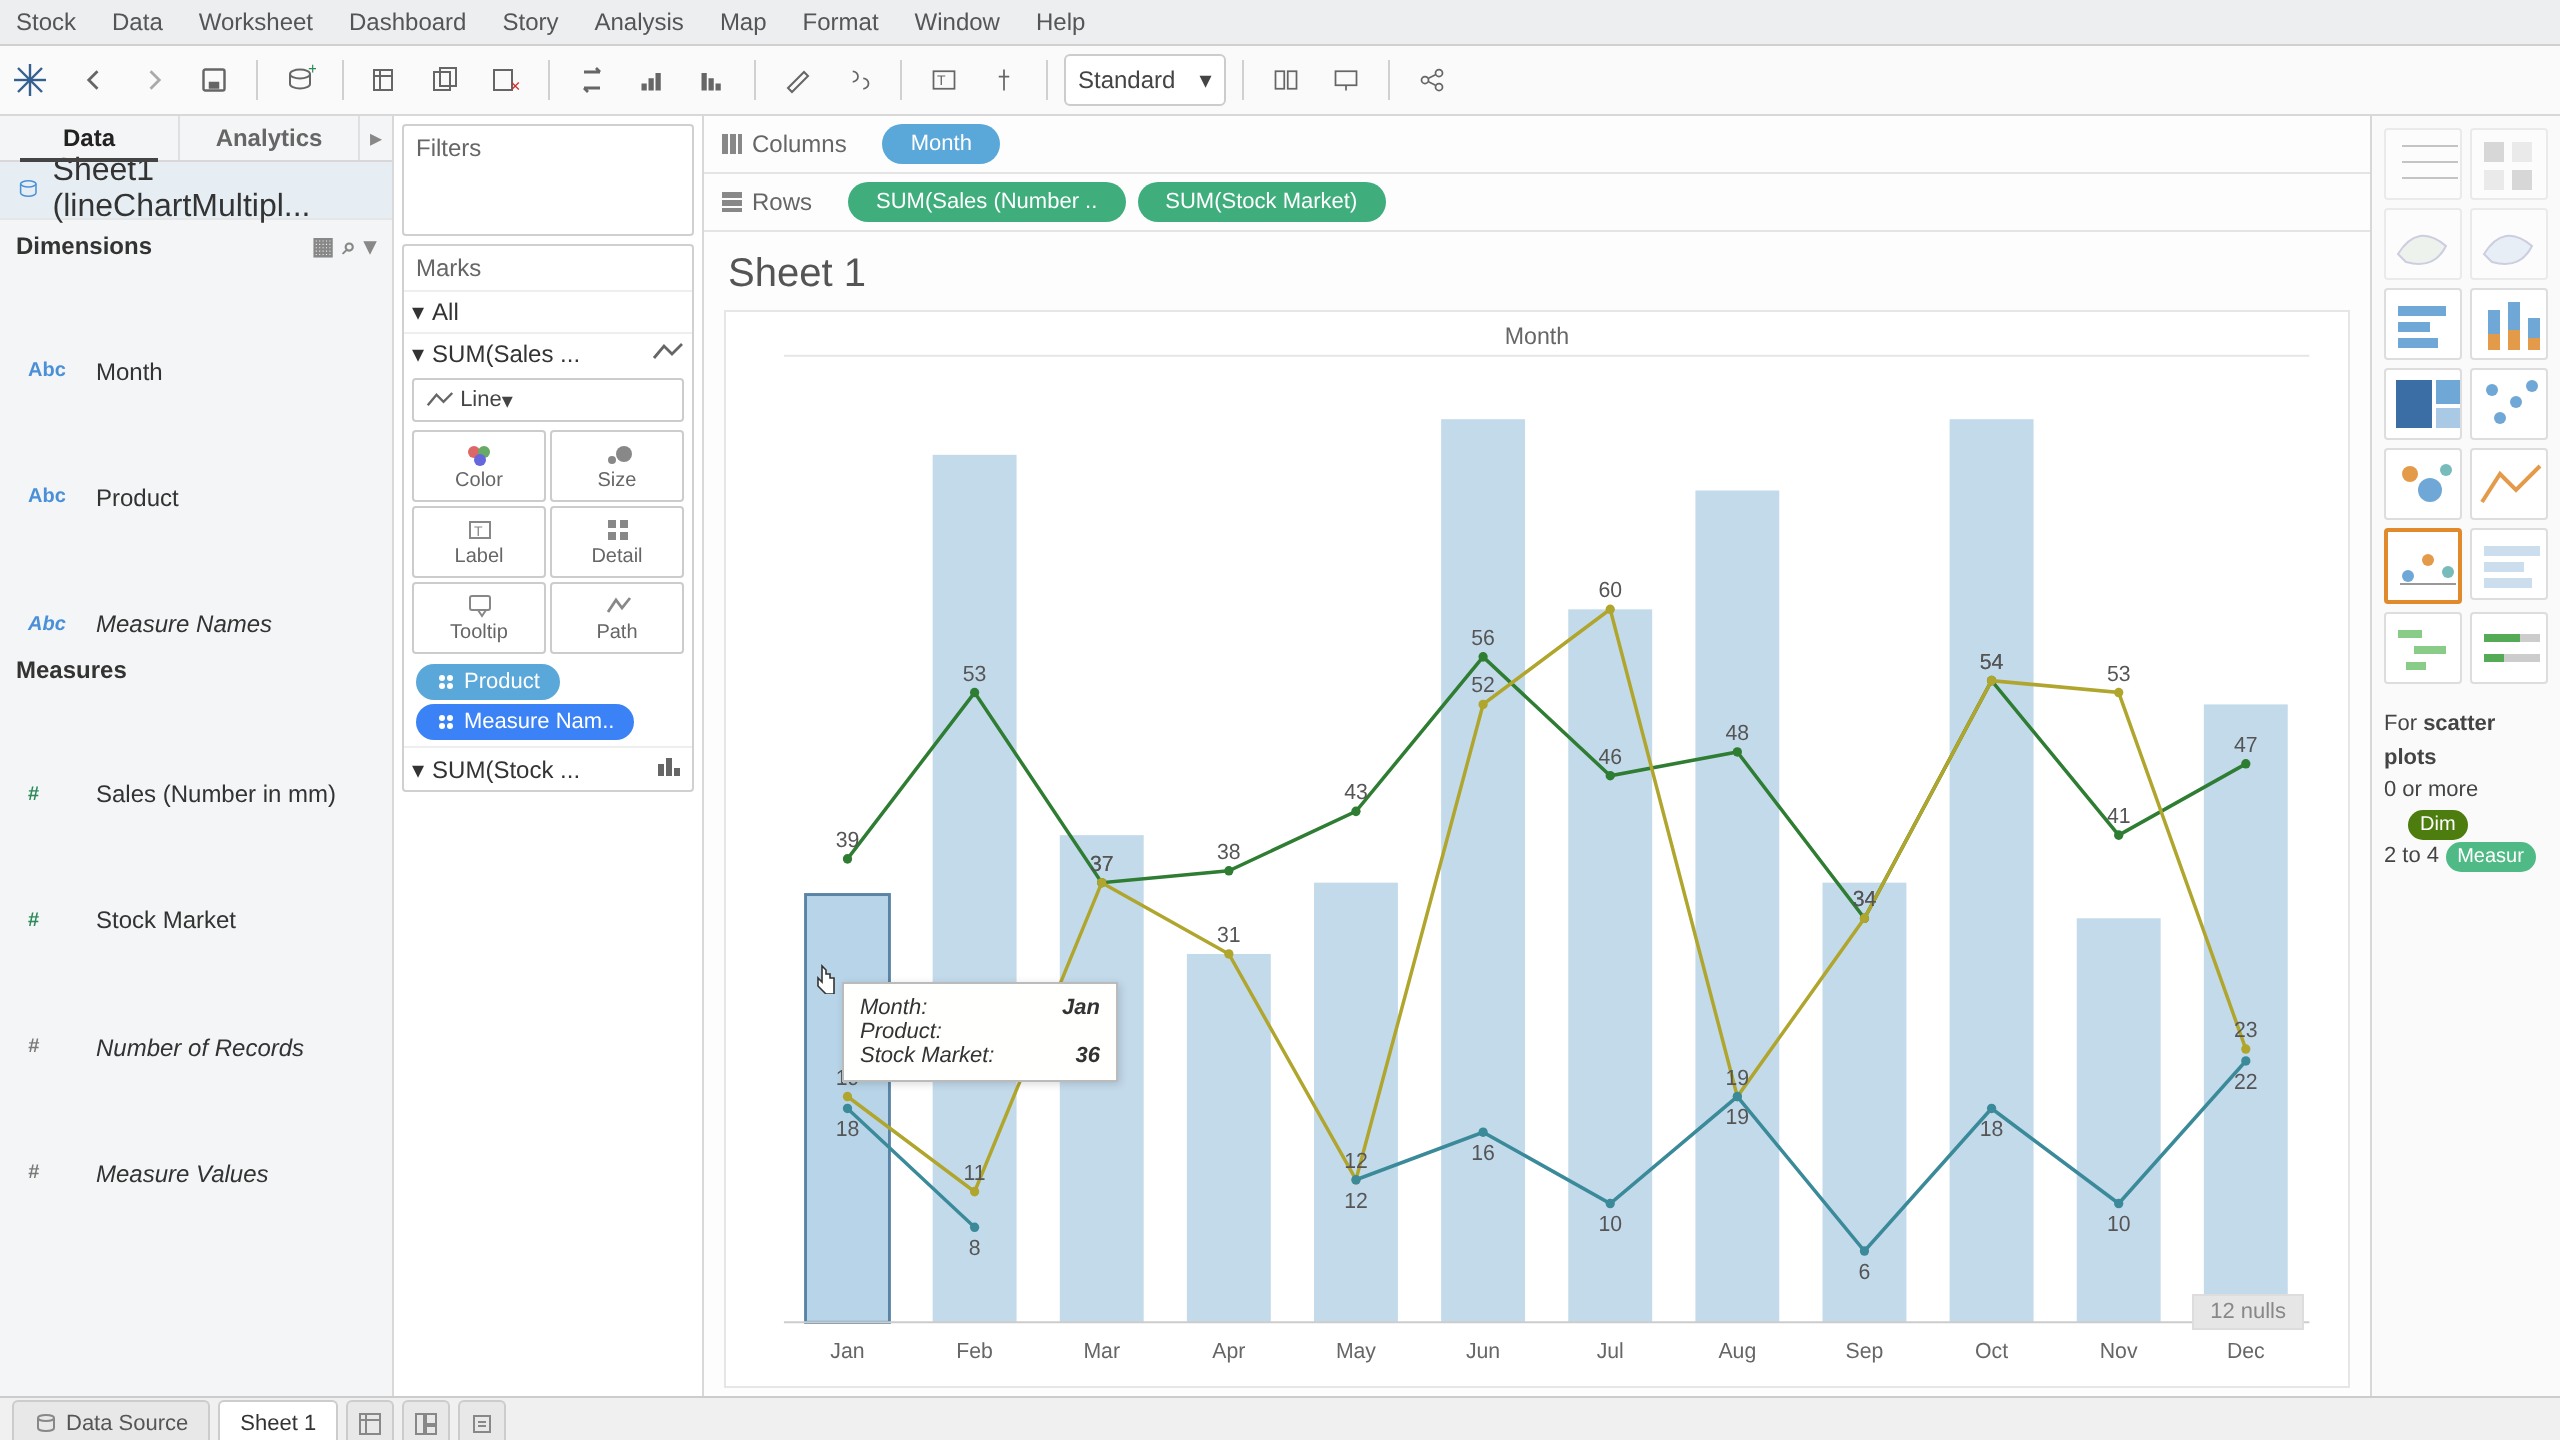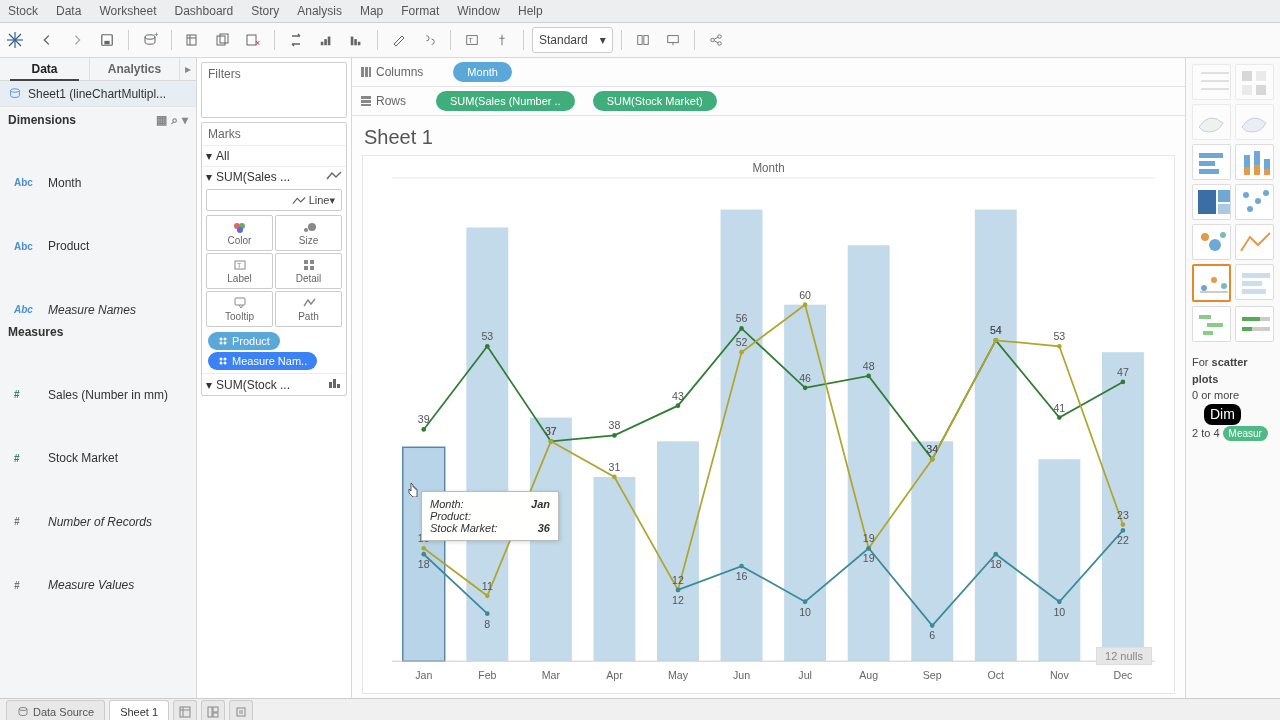--- a/index.html
+++ b/index.html
@@ -102,21 +102,21 @@
   .lefttabs .arrow {
     width: 16px;
     display: flex; align-items: center; justify-content: center;
     color: #888;
   }
   .datasource-row {
     display: flex; align-items: center; height: 24px;
     padding: 2px 8px; gap: 6px;
     border-bottom: 1px solid #e6e6e6;
     background: #e6eef3;
-    font-size: 12px;
+    font-size: 16px;
   }
   .section-head {
     display: flex; align-items: center; justify-content: space-between;
     padding: 6px 8px 2px 8px;
     font-weight: 700; color: #333;
   }
   .section-head .icons { display: flex; gap: 4px; color: #888; }
   .field-row {
     display: flex; align-items: center; gap: 20px;
     padding: 2px 8px 2px 14px;
@@ -155,21 +155,21 @@
     padding: 3px 4px;
     border-top: 1px solid #eee;
   }
   .marks-row svg { flex: 0 0 auto; }
   .marks-row .txt { font-size: 12px; color: #333; }
   .marks-row .chev { margin-left: auto; color: #888; }
   .mark-type {
     margin: 2px 4px;
     border: 1px solid #ccc;
     height: 20px;
-    display: flex; align-items: center; justify-content: flex-end;
+    display: flex; align-items: center; justify-content: flex-start;
     padding: 0 6px;
     border-radius: 2px;
     font-size: 11px;
     color: #444;
   }
   .mark-grid {
     display: grid;
     grid-template-columns: repeat(2, 1fr);
     gap: 2px;
     padding: 2px 4px;
@@ -200,21 +200,21 @@
   }
   
   .sheet {
     flex: 1;
     display: flex;
     flex-direction: column;
     background: #fdfdfd;
     position: relative;
   }
   .shelf {
-    display: flex; align-items: center; gap: 18px;
+    display: flex; align-items: center; gap: 6px;
     height: 28px;
     padding: 0 8px;
     border-bottom: 1px solid #e4e4e4;
   }
   .shelf .label { color: #666; font-size: 12px; margin-right: 12px; display: flex; align-items: center; gap: 4px; }
   .pill-dim {
     background: #5aa7da; color: #fff;
   }
   .pill-meas {
     background: #3fae7c; color: #fff;
@@ -274,25 +274,25 @@
   .sm-chip.available { opacity: 1; }
   .sm-chip.selected { border: 2px solid #e08a2c; opacity: 1; }
   .showme-text {
     padding: 6px;
     font-size: 11px;
     color: #444;
     line-height: 1.5;
   }
   .tag-dim {
     display: inline-block;
-    background: #000000;
+    background: #4d7c0f;
     color: #fff;
     border-radius: 8px;
     padding: 0 6px;
-    font-size: 14px;
+    font-size: 10px;
     margin-left: 12px;
   }
   .tag-meas {
     display: inline-block;
     background: #4fba85;
     color: #fff;
     border-radius: 8px;
     padding: 0 6px;
     font-size: 10px;
   }

